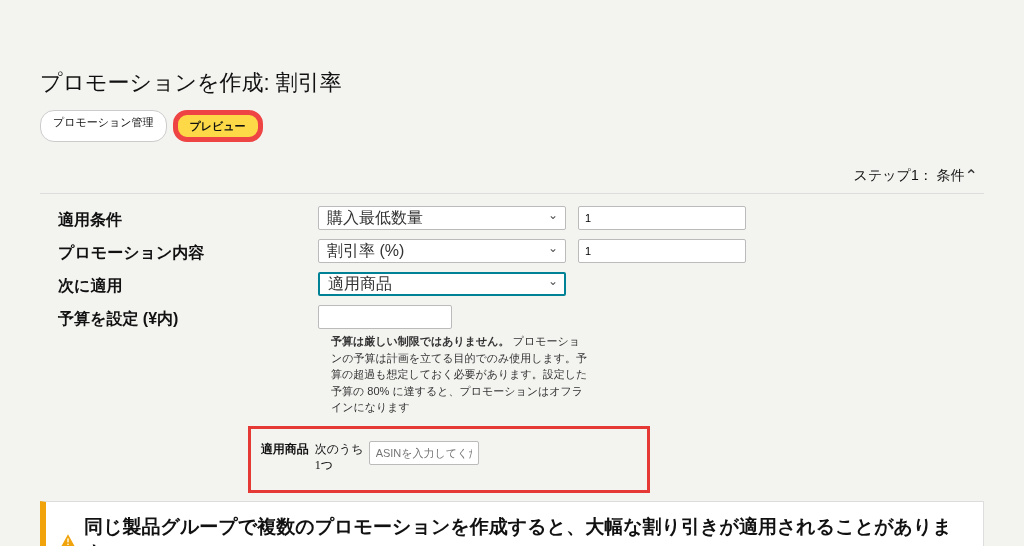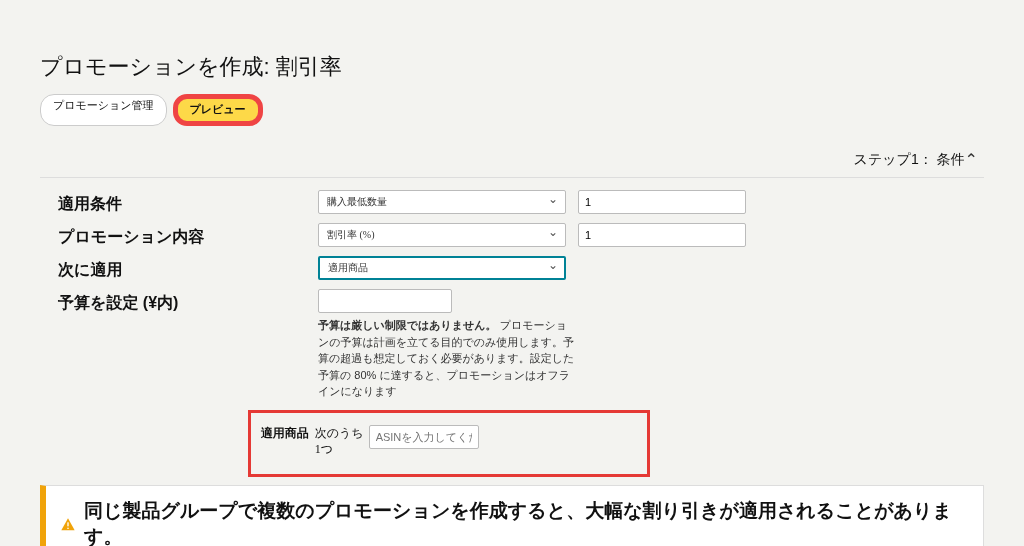--- a/index.html
+++ b/index.html
@@ -7,33 +7,32 @@
     padding: 0;
     background: #f3f3f0;
     font-family: "Hiragino Kaku Gothic ProN", "Hiragino Sans", Meiryo, sans-serif;
     color: #111;
     font-size: 13px;
   }
   .page {
     width: 1024px;
     height: 546px;
     box-sizing: border-box;
-    padding: 20px 40px 0 40px;
+    padding: 36px 40px 0 40px;
     position: relative;
   }
   .title {
     font-size: 22px;
     font-weight: 400;
     margin: 32px 0 12px 0;
   }
   .pills {
     display: flex;
     gap: 6px;
     margin-bottom: 20px;
-    font-family: Liberation Mono, monospace;
   }
   .pill {
     border-radius: 14px;
     padding: 3px 12px;
     font-size: 11px;
     line-height: 16px;
   }
   .pill-white {
     background: #fff;
     border: 1px solid #ccc;
@@ -75,27 +74,26 @@
     font-weight: 700;
     padding-top: 8px !important;
   }
   .select {
     appearance: none;
     -webkit-appearance: none;
     background: #fff;
     border: 1px solid #bbb;
     border-radius: 2px;
     padding: 4px 24px 4px 8px;
-    font-size: 10px;
+    font-size: 16px;
     height: 24px;
     box-sizing: border-box;
     width: 248px;
     color: #333;
     position: relative;
-    font-family: Liberation Serif, serif;
   }
   .select-wrap {
     position: relative;
     display: inline-block;
   }
   .select-wrap::after {
     content: "⌄";
     position: absolute;
     right: 8px;
     top: 2px;
@@ -121,20 +119,21 @@
   }
   .budget-box {
     width: 248px;
   }
   .budget-note {
     width: 260px;
     font-size: 11px;
     line-height: 1.5;
     color: #333;
     margin-top: 4px;
+    margin-left: 13px;
   }
   .budget-note .strong {
     font-weight: 700;
   }
   .asin-row {
     margin: 0 0 6px 12px;
   }
   .asin-highlight {
     border: 3px solid #e53935;
     padding: 12px 6px 16px 6px;

